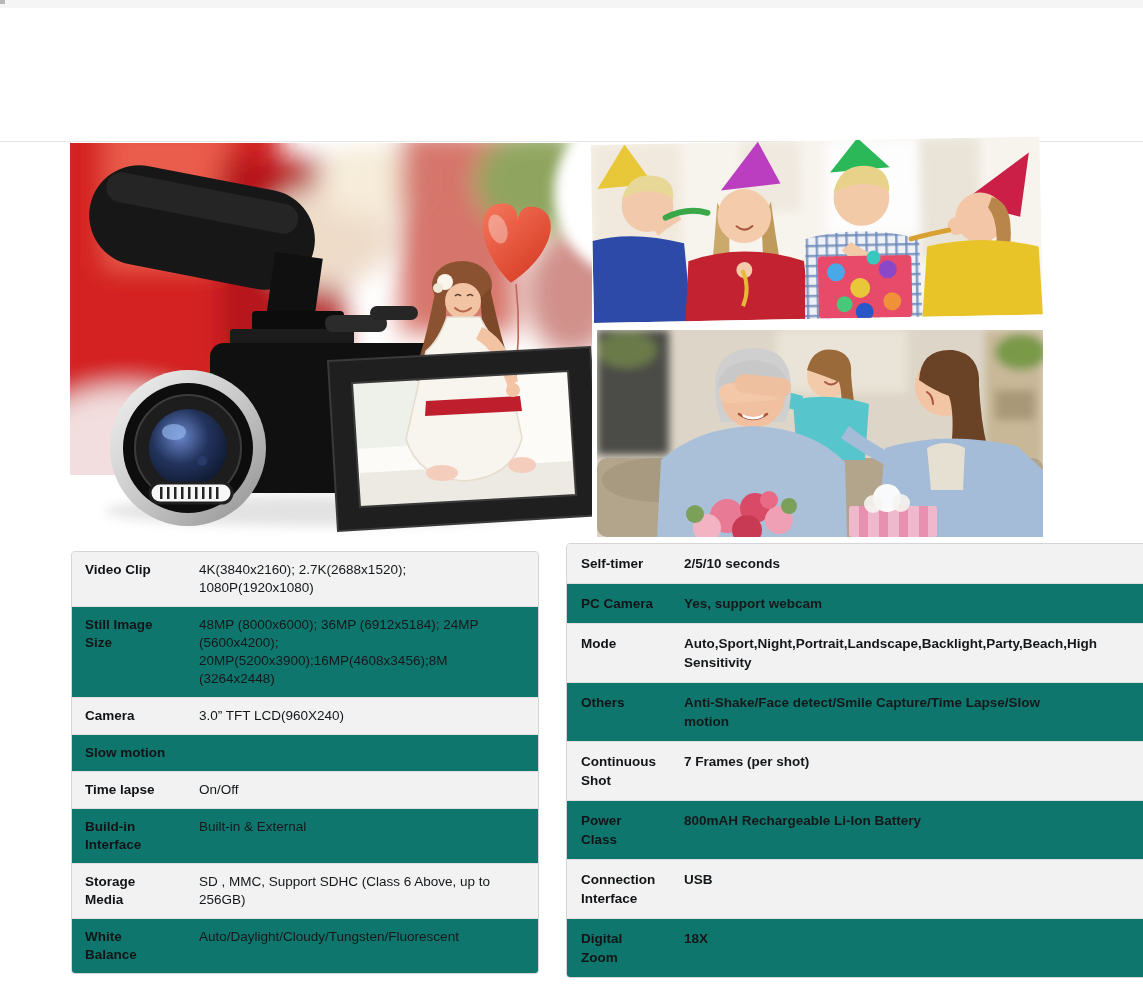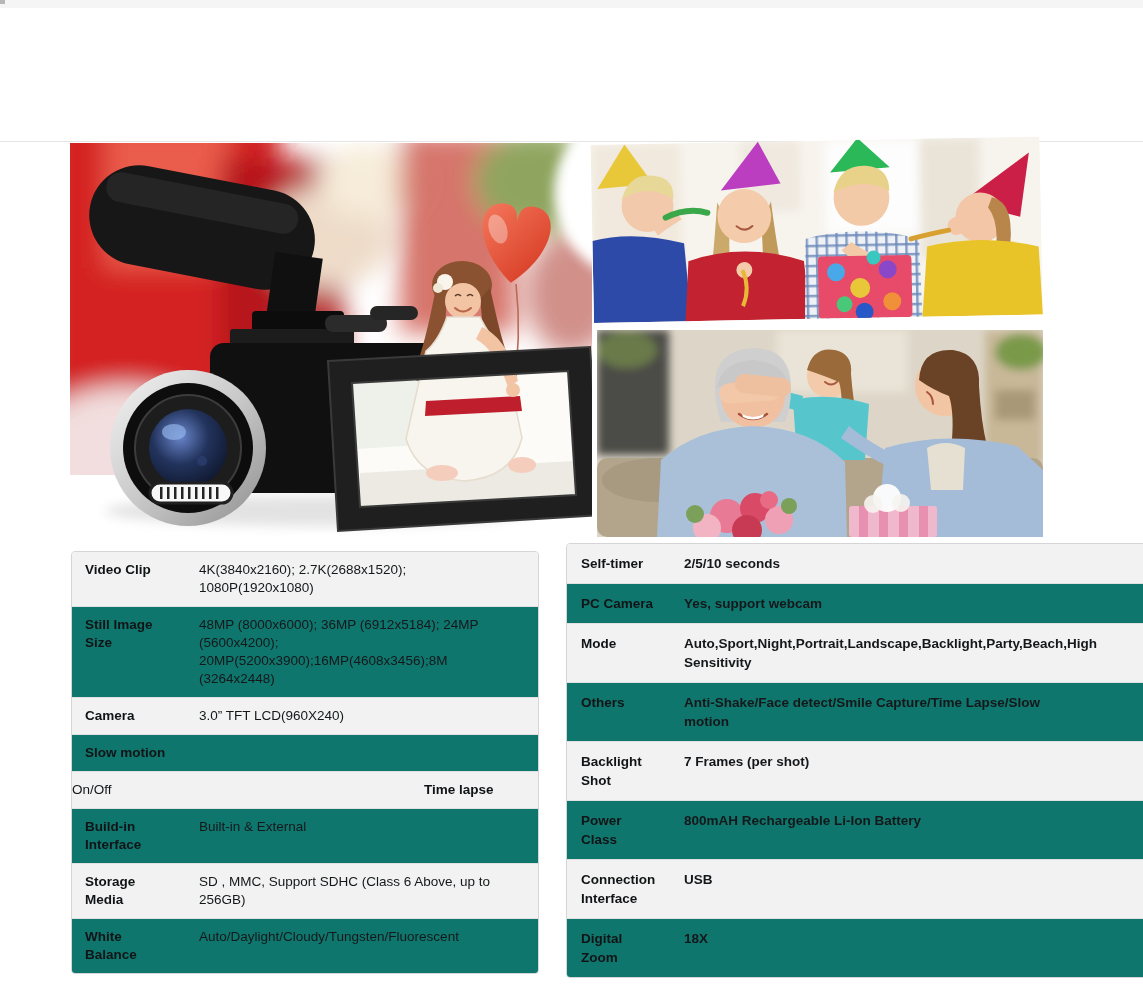--- a/index.html
+++ b/index.html
@@ -329,22 +329,22 @@
 (3264x2448)</div>
   </div>
   <div class="spec-row stripe">
     <div class="cell lab">Camera</div>
     <div class="cell val">3.0” TFT LCD(960X240)</div>
   </div>
   <div class="spec-row">
     <div class="cell lab">Slow motion</div>
   </div>
   <div class="spec-row stripe">
+    <div class="cell lab">Time lapse</div>
     <div class="cell val">On/Off</div>
-    <div class="cell lab">Time lapse</div>
   </div>
   <div class="spec-row">
     <div class="cell lab">Build-in
 Interface</div>
     <div class="cell val">Built-in &amp; External</div>
   </div>
   <div class="spec-row stripe">
     <div class="cell lab">Storage
 Media</div>
     <div class="cell val">SD , MMC, Support SDHC (Class 6 Above, up to
@@ -370,21 +370,21 @@
     <div class="cell lab">Mode</div>
     <div class="cell val">Auto,Sport,Night,Portrait,Landscape,Backlight,Party,Beach,High
 Sensitivity</div>
   </div>
   <div class="spec-row">
     <div class="cell lab">Others</div>
     <div class="cell val">Anti-Shake/Face detect/Smile Capture/Time Lapse/Slow
 motion</div>
   </div>
   <div class="spec-row stripe">
-    <div class="cell lab">Backlight
+    <div class="cell lab">Continuous
 Shot</div>
     <div class="cell val">7 Frames (per shot)</div>
   </div>
   <div class="spec-row">
     <div class="cell lab">Power
 Class</div>
     <div class="cell val">800mAH Rechargeable Li-Ion Battery</div>
   </div>
   <div class="spec-row stripe">
     <div class="cell lab">Connection

